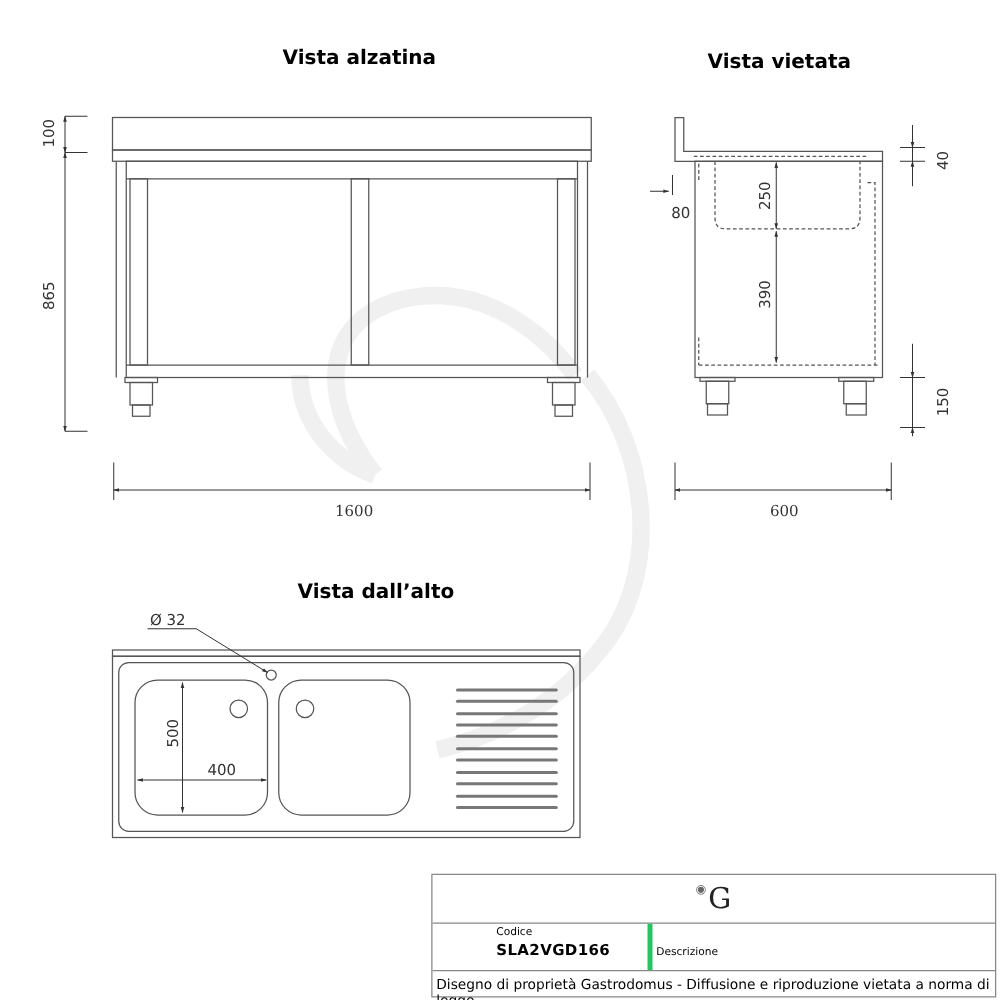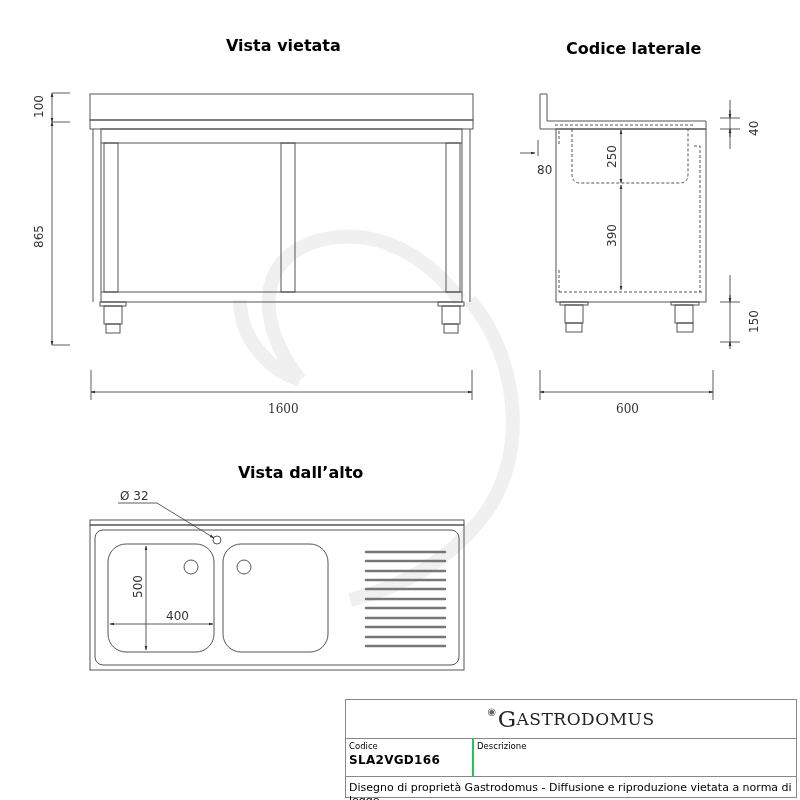--- a/index.html
+++ b/index.html
@@ -5,32 +5,32 @@
   html, body { margin:0; padding:0; background:#ffffff; }
   body { width:800px; height:800px; position:relative; overflow:hidden; font-family:"DejaVu Sans", sans-serif; color:#000; }
   .view-title { position:absolute; font-weight:bold; font-size:16px; font-family:"DejaVu Sans", sans-serif; }
   svg.drawing { position:absolute; left:0; top:0; }
   .dim { font-family:"DejaVu Sans", sans-serif; font-size:12px; fill:#333; }
   .dim-serif { font-family:"DejaVu Serif", serif; font-size:12px; fill:#333; }
   .titleblock { position:absolute; left:345px; top:699px; width:450px; height:97px; border:1px solid #888; background:#fff; font-family:"DejaVu Sans", sans-serif; }
   .tb-logo { height:38px; border-bottom:1px solid #888; display:flex; align-items:center; justify-content:center; font-family:"DejaVu Serif", serif; font-size:17px; letter-spacing:0.5px; color:#222; }
   .tb-logo .big { font-size:23px; }
   .tb-row { display:flex; height:37px; border-bottom:1px solid #888; }
-  .tb-code { width:128px; border-right:2px solid #22c55e; padding:2px 3px; box-sizing:border-box; }
-  .tb-desc { flex:1; padding:2px 3px; box-sizing:border-box; }
+  .tb-code { width:128px; border-right:4px solid #22c55e; padding:2px 3px; box-sizing:border-box;margin-left:48px; }
+  .tb-desc { flex:1; padding:2px 3px; box-sizing:border-box;margin-top:16px; }
   .tb-label { font-size:8.5px; line-height:10px; }
   .tb-code-val { font-weight:bold; font-size:12px; margin-top:2px; letter-spacing:0.3px; }
   .tb-desc-val { font-size:8.5px; line-height:10px; }
   .tb-footer { font-size:11px; padding:4px 3px; }
 </style>
 </head>
 <body>
 
-<div class="view-title" style="left:226px; top:36px;">Vista vietata</div>
-<div class="view-title" style="left:566px; top:39px;">Codice laterale</div>
+<div class="view-title" style="left:226px; top:36px;">Vista alzatina</div>
+<div class="view-title" style="left:566px; top:39px;">Vista vietata</div>
 <div class="view-title" style="left:238px; top:463px;">Vista dall’alto</div>
 
 <svg class="drawing" width="800" height="800" viewBox="0 0 800 800" xmlns="http://www.w3.org/2000/svg">
   <defs>
     <marker id="arr" viewBox="0 0 10 10" refX="9" refY="5" markerWidth="6" markerHeight="6" orient="auto-start-reverse">
       <path d="M0,2 L10,5 L0,8 z" fill="#333"></path>
     </marker>
   </defs>
 
   <g fill="none" stroke="#f0f0f0" stroke-width="14">
@@ -146,21 +146,20 @@
   </g>
   <text class="dim" x="120" y="500">Ø 32</text>
   <text class="dim" transform="translate(142,598) rotate(-90)">500</text>
   <text class="dim" x="166" y="620">400</text>
 </svg>
 
 <div class="titleblock">
   <div class="tb-logo">
     <span style="font-size:10px; margin-right:1px; position:relative; top:-8px; color:#666;">◉</span>
     <span class="big">G</span>
-      <span>ASTRODOMUS</span>
   </div>
   <div class="tb-row">
     <div class="tb-code">
       <div class="tb-label">Codice</div>
       <div class="tb-code-val">SLA2VGD166</div>
     </div>
     <div class="tb-desc">
       <div class="tb-label">Descrizione</div>
     </div>
   </div>

